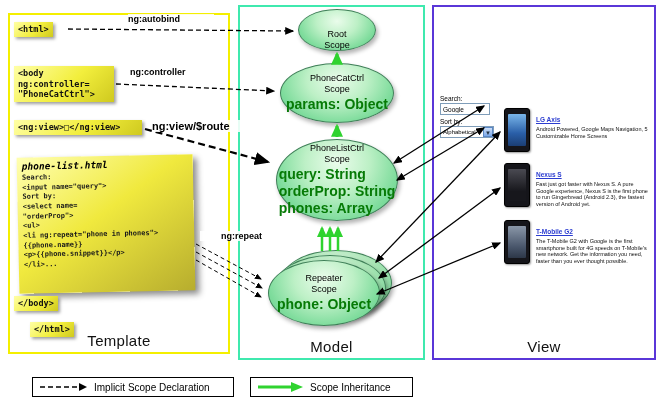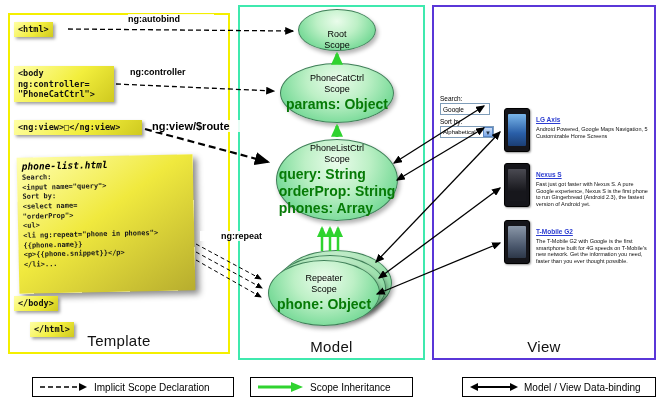--- a/index.html
+++ b/index.html
@@ -232,22 +232,14 @@
   </div>
 
   <div class="legend-box" id="legend-inherit">
     <svg width="48" height="12">
       <line x1="1" y1="6" x2="34" y2="6" stroke="#2fd32f" stroke-width="3"></line>
       <path d="M34,1 L46,6 L34,11 z" fill="#2fd32f"></path>
     </svg>
     <span class="legend-text">Scope Inheritance</span>
   </div>
 
-  <div class="legend-box" id="legend-binding">
-    <svg width="50" height="10">
-      <path d="M9,1 L1,5 L9,9 z" fill="#000"></path>
-      <line x1="7" y1="5" x2="42" y2="5" stroke="#000" stroke-width="2"></line>
-      <path d="M41,1 L49,5 L41,9 z" fill="#000"></path>
-    </svg>
-    <span class="legend-text">Model / View Data-binding</span>
-  </div>
 
 </div>
 
 </body></html>

